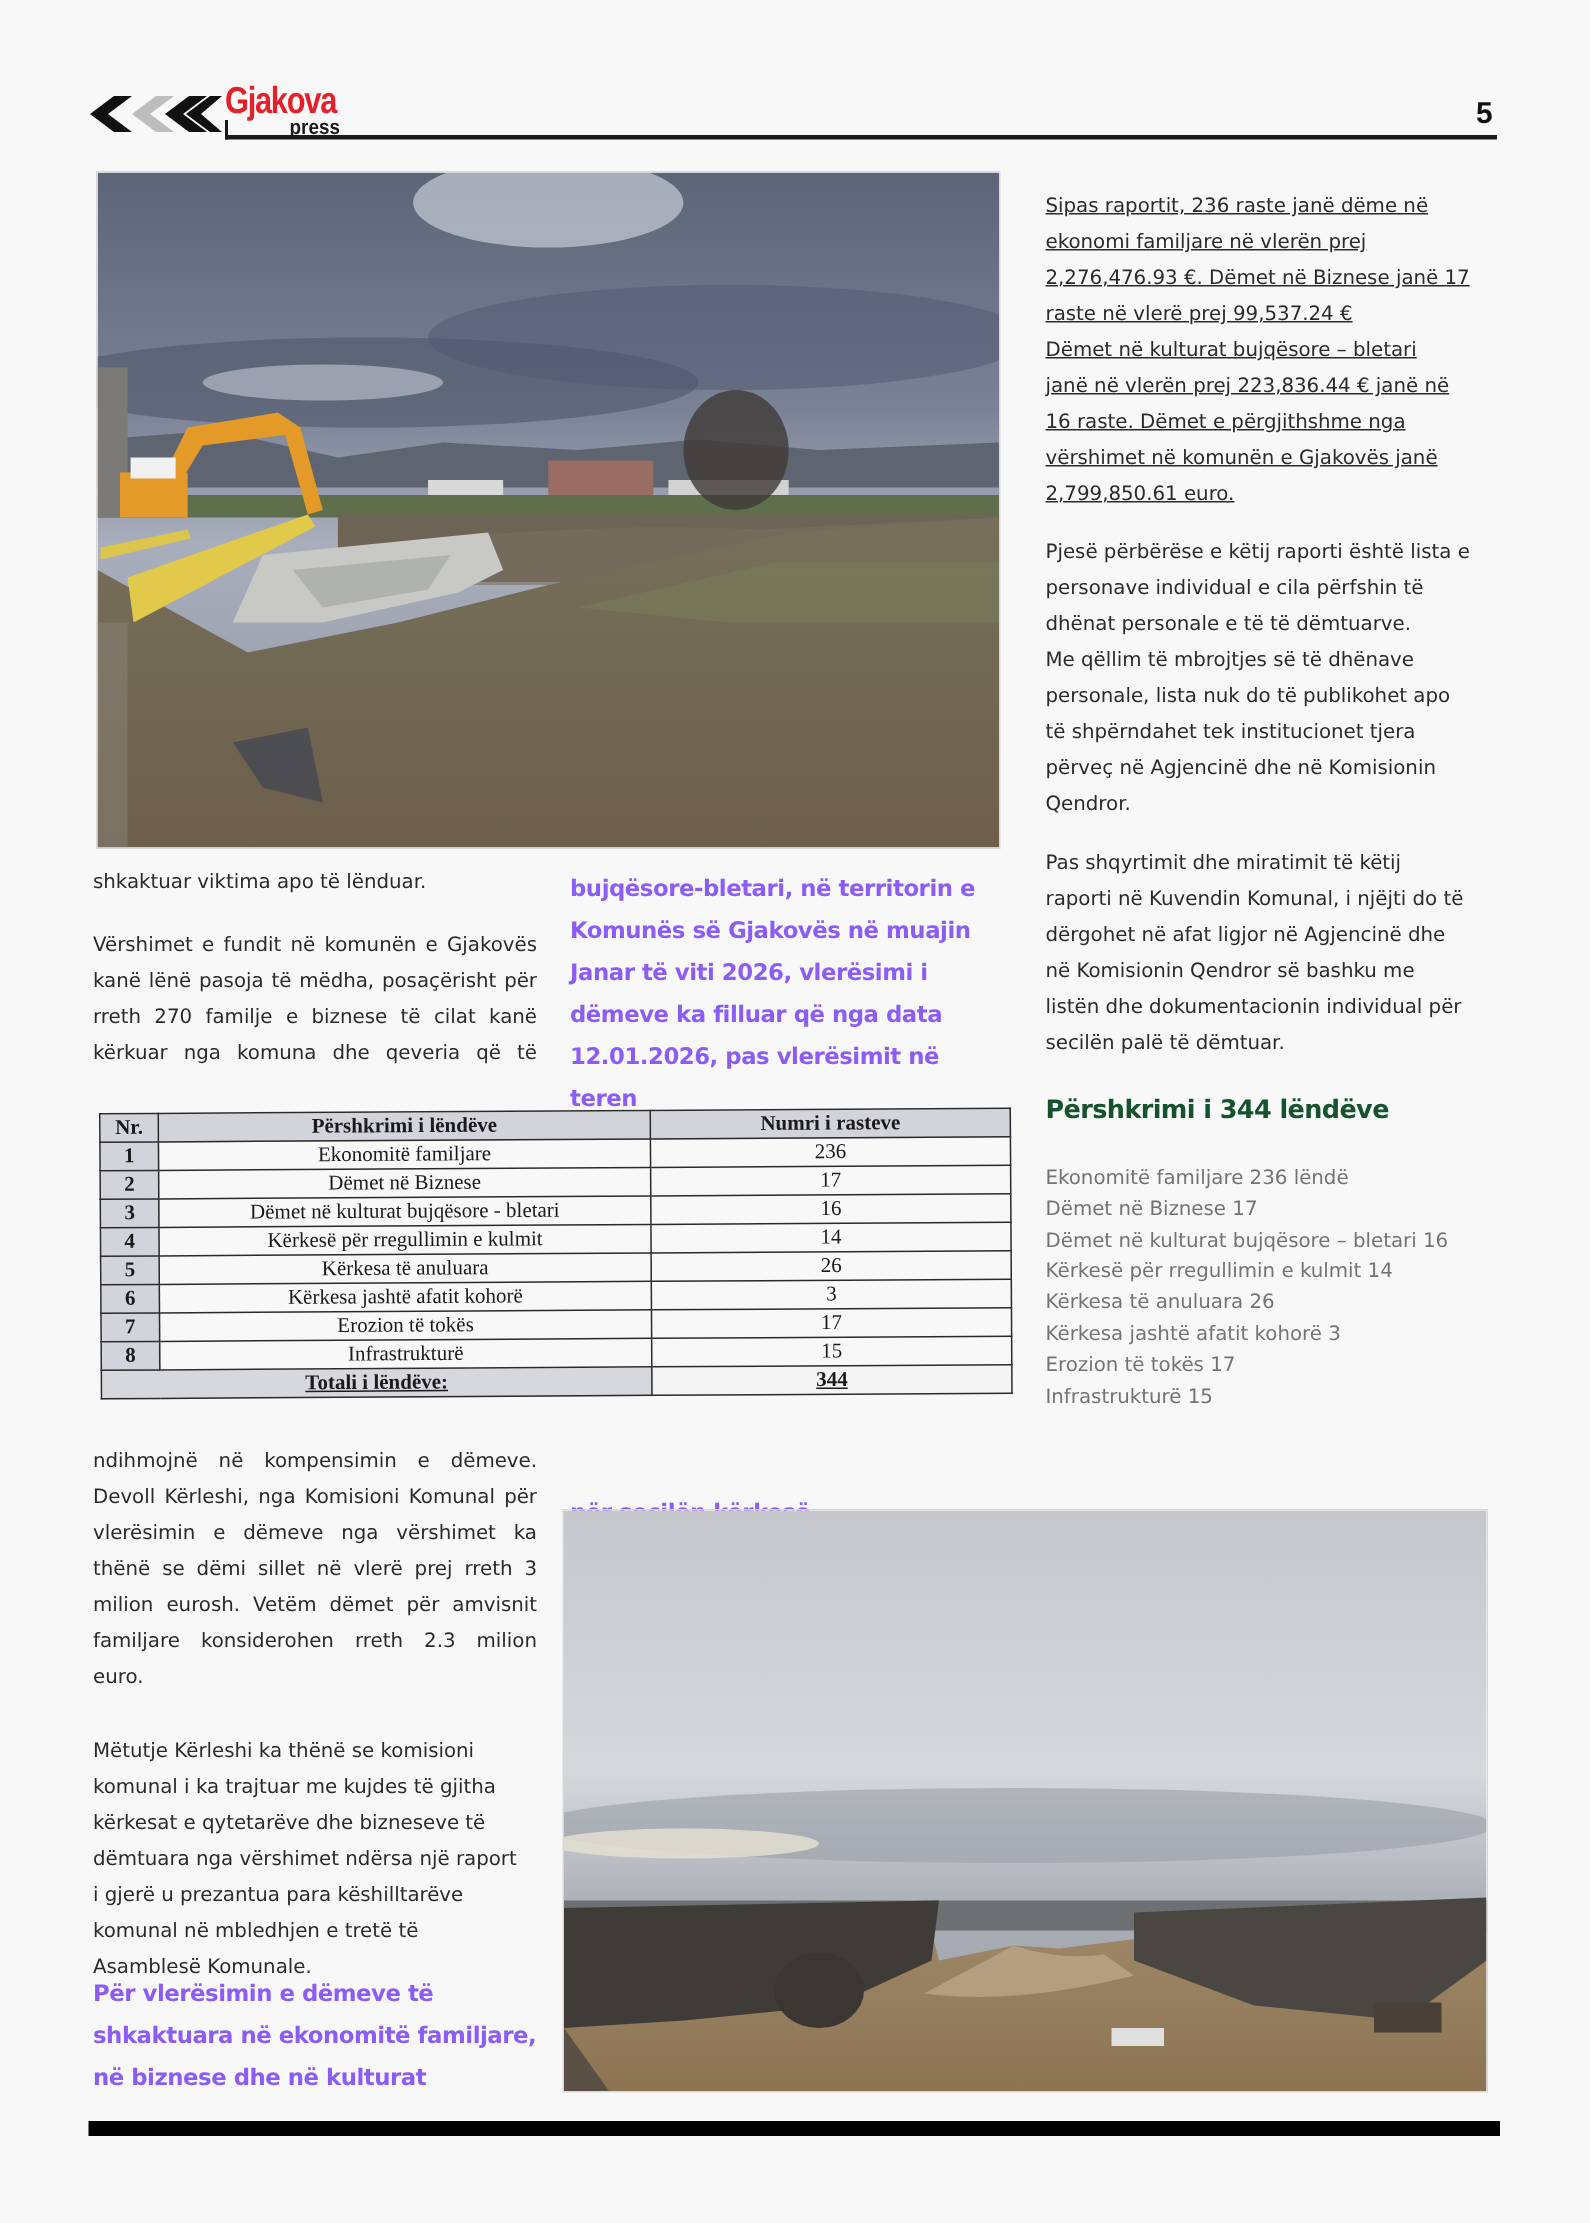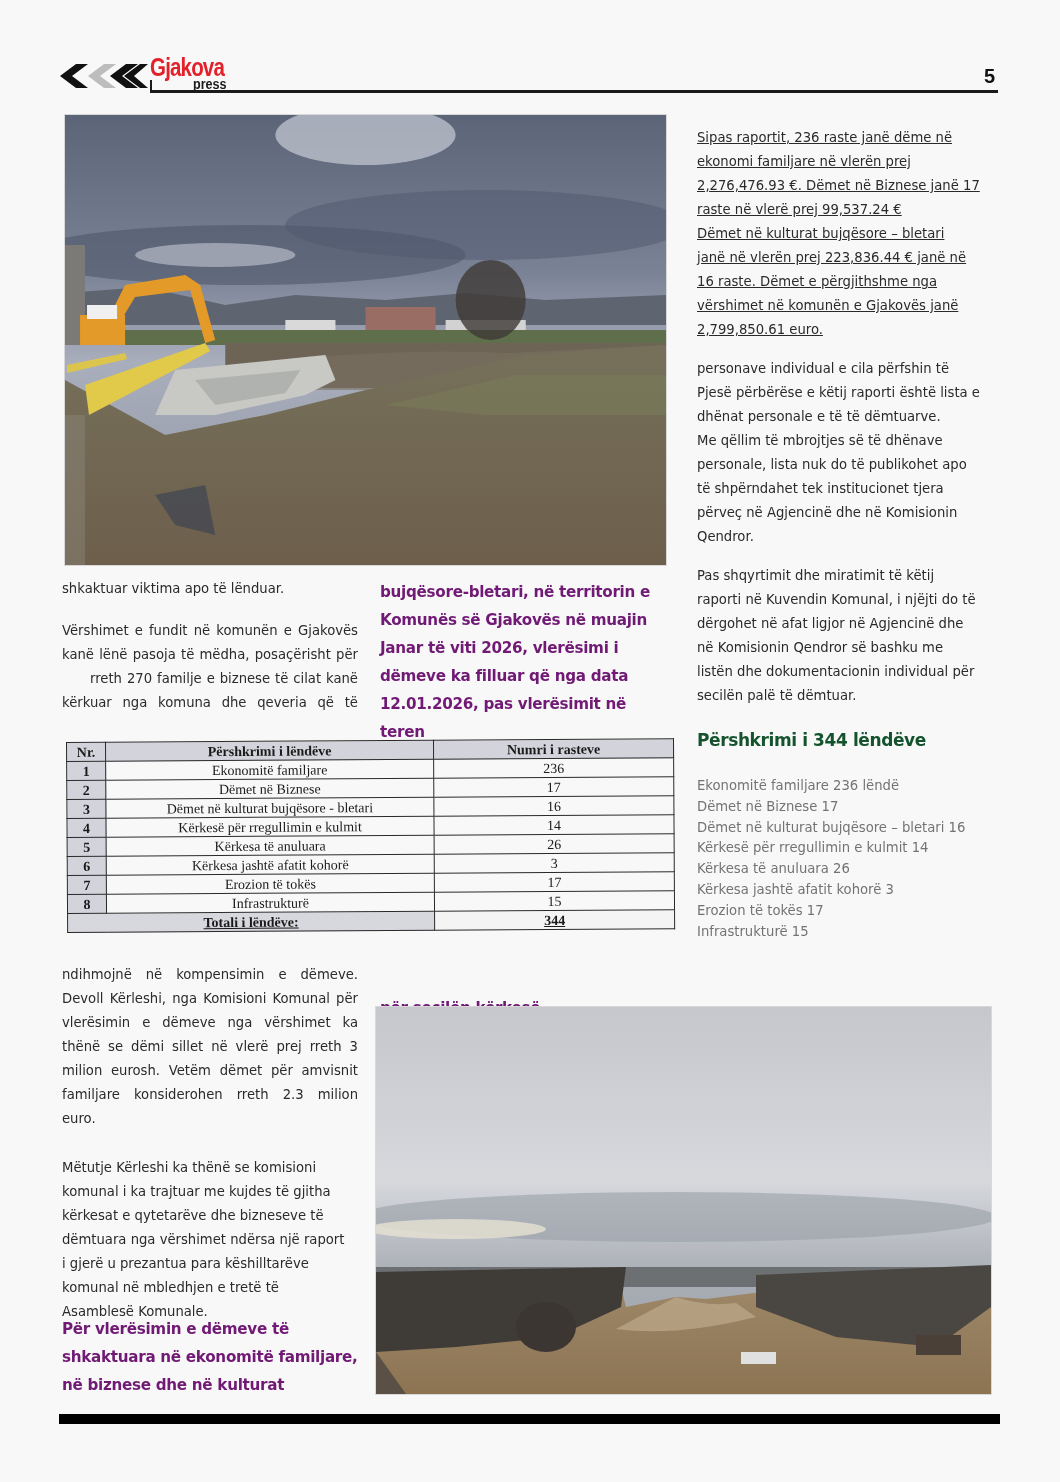--- a/index.html
+++ b/index.html
@@ -21,21 +21,21 @@
 
   
   .photo { overflow: hidden; border: 1px solid #d8d8d8; }
   .photo svg { display: block; width: 100%; height: 100%; }
   .photo1 { left: 64px; top: 114px; width: 601px; height: 450px; }
   .photo2 { left: 375px; top: 1006px; width: 615px; height: 387px; }
 
   
   .txt { font-family: "DejaVu Sans", sans-serif; font-size: 13.2px; line-height: 24px; color: #2a2a2a; }
   .justify { text-align: justify; text-align-last: left; }
-  .bold-lead { font-family: "DejaVu Sans", sans-serif; font-weight: bold; font-size: 15.2px; line-height: 28px; color: #701a75; letter-spacing: -0.3px; }
+  .bold-lead { font-family: "DejaVu Sans", sans-serif; font-weight: bold; font-size: 15.2px; line-height: 28px; color: #8b5cf6; letter-spacing: -0.3px; }
 
   .col-right { left: 697px; width: 300px; }
   .col-left { left: 62px; width: 296px; }
   .col-mid { left: 380px; width: 295px; }
 
   .section-title { left: 697px; top: 730px; font-family: "DejaVu Sans", sans-serif; font-weight: bold; font-size: 17px; color: #14532d; letter-spacing: -0.4px; }
   .list { left: 697px; top: 776px; font-size: 13.2px; line-height: 20.8px; color: #737373; }
   .list div { white-space: nowrap; }
 
   
@@ -112,22 +112,22 @@
   <div>ekonomi familjare në vlerën prej</div>
   <div>2,276,476.93 €. Dëmet në Biznese janë 17</div>
   <div>raste në vlerë prej 99,537.24 €</div>
   <div>Dëmet në kulturat bujqësore – bletari</div>
   <div>janë në vlerën prej  223,836.44 € janë në</div>
   <div>16 raste. Dëmet e përgjithshme nga</div>
   <div>vërshimet në komunën e Gjakovës janë</div>
   <div>2,799,850.61 euro.</div>
 </div>
 <div class="abs txt col-right" style="top:357px;">
+  <div>Pjesë përbërëse e këtij raporti është lista e</div>
   <div>personave individual e cila përfshin të</div>
-  <div>Pjesë përbërëse e këtij raporti është lista e</div>
   <div>dhënat personale e të të dëmtuarve.</div>
   <div>Me qëllim të mbrojtjes së të dhënave</div>
   <div>personale, lista nuk do të publikohet apo</div>
   <div>të shpërndahet tek institucionet tjera</div>
   <div>përveç në Agjencinë dhe në Komisionin</div>
   <div>Qendror.</div>
 </div>
 <div class="abs txt col-right" style="top:564px;">
   <div>Pas shqyrtimit dhe miratimit të këtij</div>
   <div>raporti në Kuvendin Komunal, i njëjti do të</div>
@@ -145,21 +145,21 @@
   <div>Kërkesa të anuluara 26</div>
   <div>Kërkesa jashtë afatit kohorë 3</div>
   <div>Erozion të tokës  17</div>
   <div>Infrastrukturë 15</div>
 </div>
 
 <div class="abs txt col-left" style="top:577px;">shkaktuar viktima apo të lënduar.</div>
 <div class="abs txt col-left justify" style="top:619px;">
   <div class="justify" style="text-align-last: justify;">Vërshimet e fundit në komunën e Gjakovës</div>
   <div class="justify" style="text-align-last: justify;">kanë lënë pasoja të mëdha, posaçërisht për</div>
-  <div class="justify" style="text-align-last: justify; margin-left: 28px;">rreth 270 familje e biznese të cilat kanë</div>
+  <div class="justify" style="text-align-last: justify;">rreth 270 familje e biznese të cilat kanë</div>
   <div class="justify" style="text-align-last: justify;">kërkuar nga komuna dhe qeveria që të</div>
 </div>
 
 <div class="abs bold-lead col-mid" style="top:578px;">
   <div>bujqësore-bletari, në territorin e</div>
   <div>Komunës së Gjakovës në muajin</div>
   <div>Janar të viti 2026, vlerësimi i</div>
   <div>dëmeve ka filluar që nga data</div>
   <div>12.01.2026, pas vlerësimit në teren</div>
 </div>

